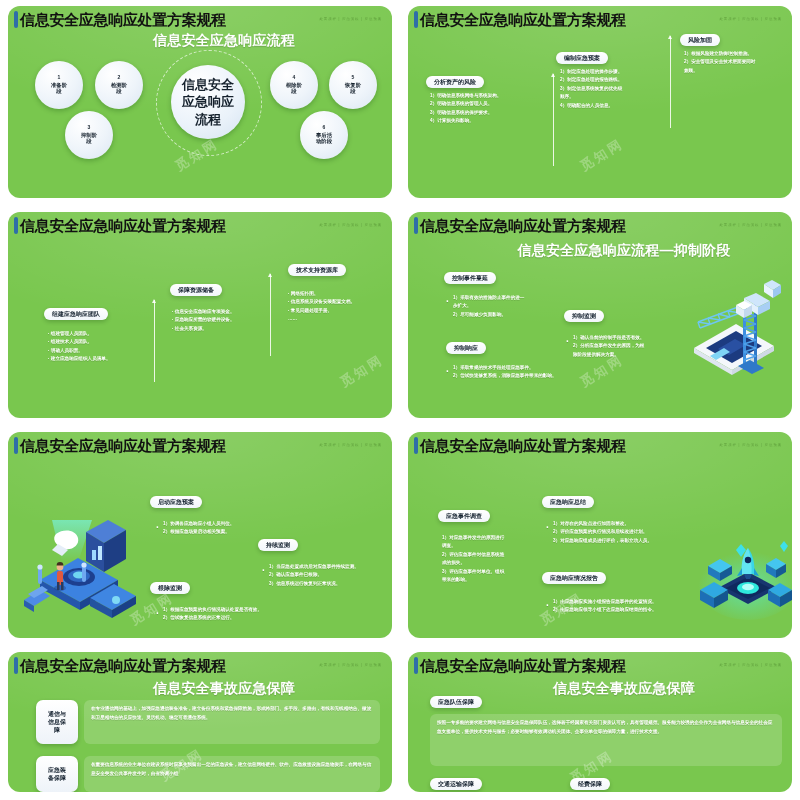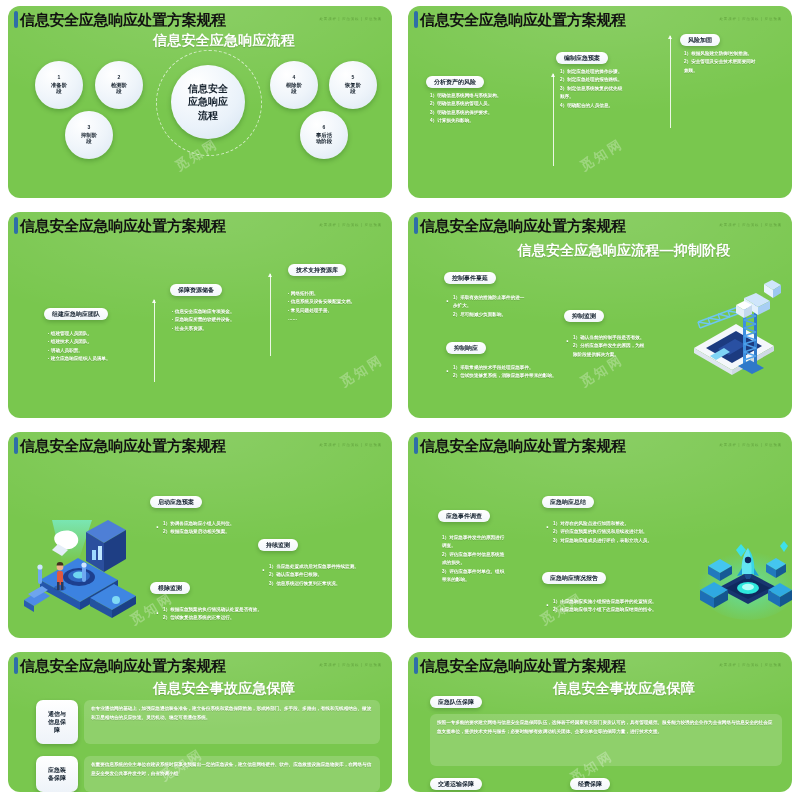--- a/index.html
+++ b/index.html
@@ -97,21 +97,21 @@
     background:radial-gradient(circle at 35% 28%,#ffffff 0%,#eef4fa 55%,#dbe6f2 100%);
     box-shadow:0 2px 5px rgba(0,50,0,.25);
     display:flex;flex-direction:column;align-items:center;justify-content:center;
     color:#16222e;text-align:center;line-height:1.15;
   }
   .circ .num{font-size:5px;font-weight:bold;margin-bottom:1px;}
   .circ .lab{font-size:5.4px;font-weight:bold;}
   .circ.center{
     background:radial-gradient(circle at 35% 25%,#ffffff 0%,#eaf2fa 60%,#d5e3f1 100%);
   }
-  .circ.center .lab{font-size:10px;line-height:1.35;font-weight:bold;}
+  .circ.center .lab{font-size:13px;line-height:1.35;font-weight:bold;}
 
   
   .gbox{
     position:absolute;
     background:rgba(255,255,255,.17);
     border-radius:6px;
     color:#fff;font-size:4.6px;line-height:1.9;font-weight:bold;
     padding:5px 7px;box-sizing:border-box;
     text-shadow:0 .5px .5px rgba(0,0,0,.15);
   }

